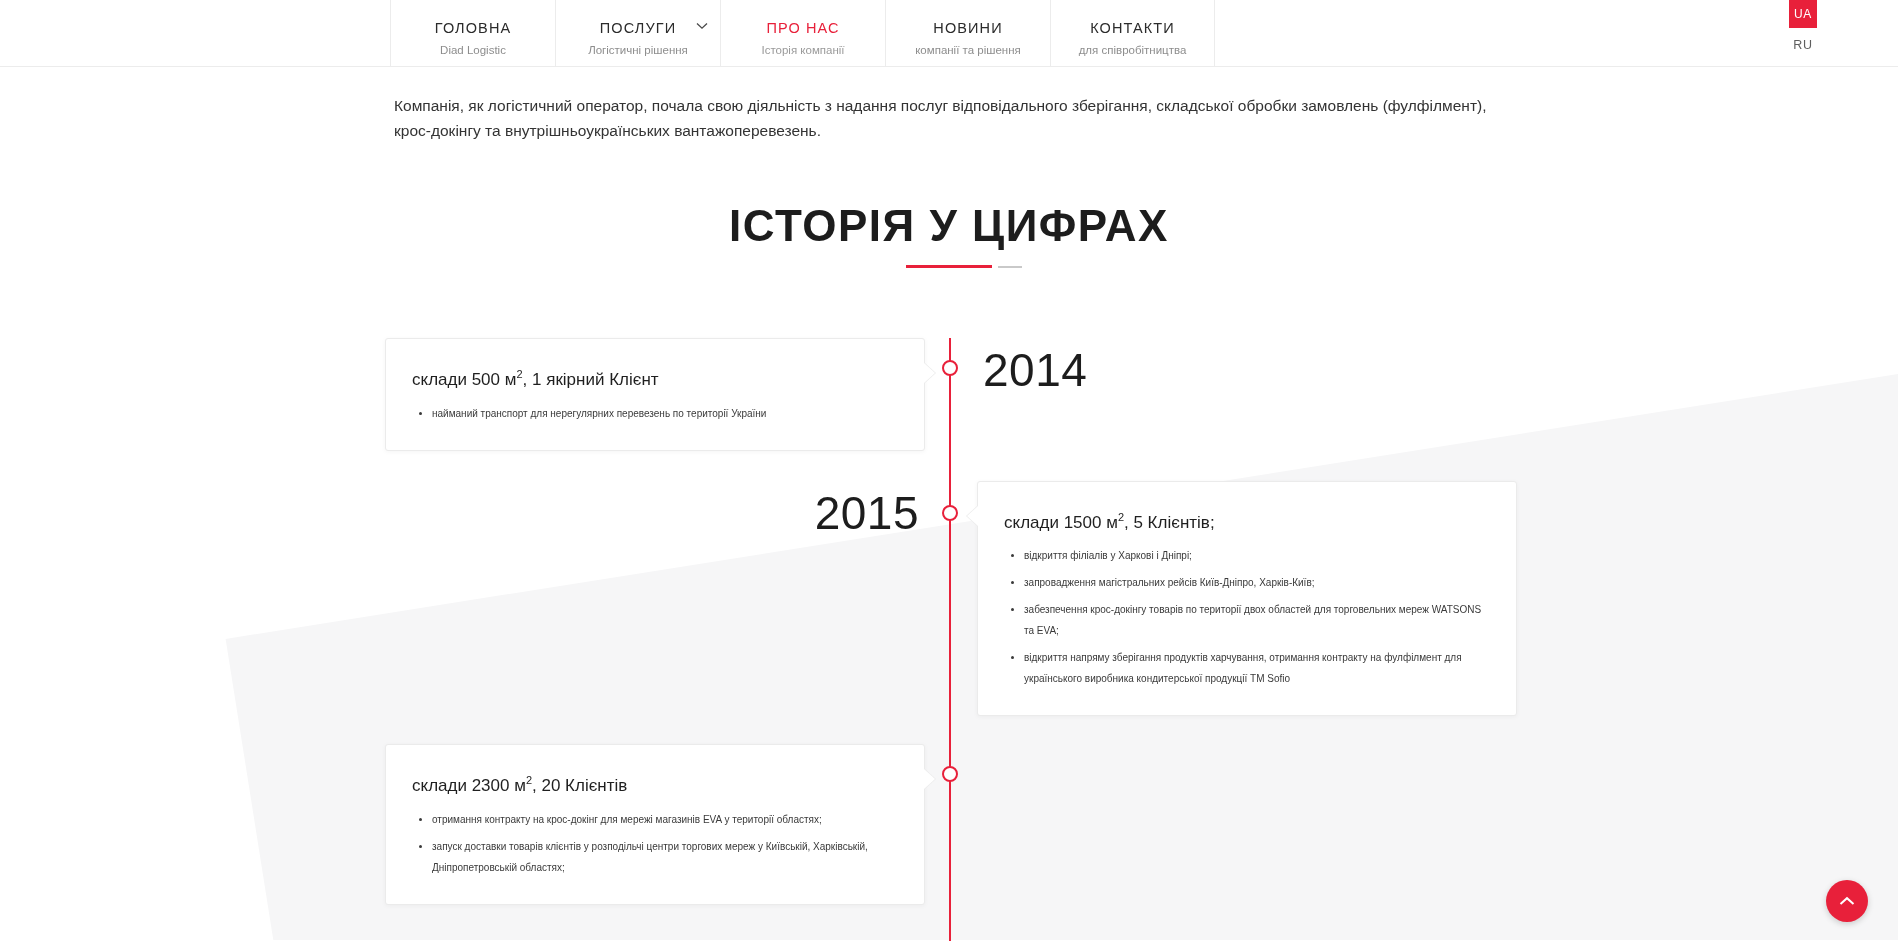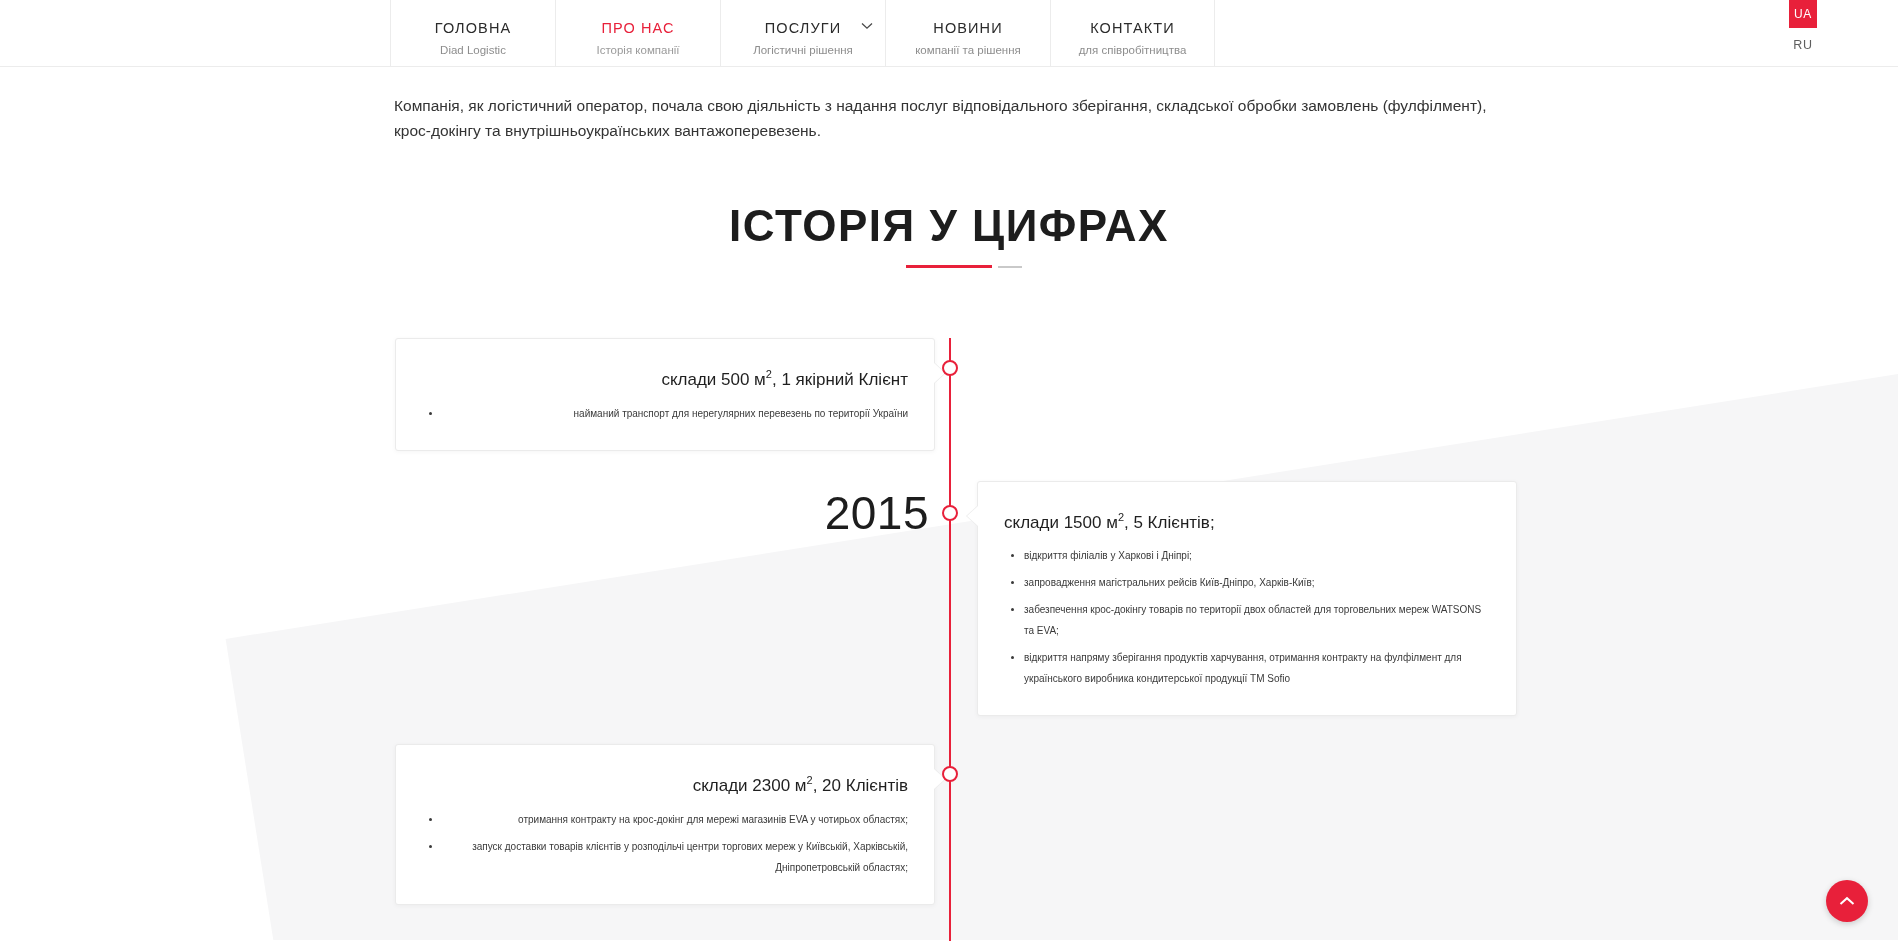--- a/index.html
+++ b/index.html
@@ -172,21 +172,21 @@
     position: relative;
     display: flex;
     align-items: flex-start;
     min-height: 60px;
   }
   .col-left, .col-right {
     width: 949px;
     flex: none;
     display: flex;
   }
-  .col-left { justify-content: flex-end; padding-right: 14px; text-align: right; }
+  .col-left { justify-content: flex-end; padding-right: 24px; }
   .col-right { justify-content: flex-start; padding-left: 28px; }
 
   .card {
     position: relative;
     background: #ffffff;
     border: 1px solid #ebebeb;
     border-radius: 3px;
     box-shadow: 0 1px 5px rgba(0,0,0,0.045);
     padding: 22px 26px 20px 26px;
     width: 540px;
@@ -279,33 +279,33 @@
 
 <div class="header">
   <div class="header-spacer"></div>
 
   <nav class="nav">
     <div class="nav-item">
       <span class="nav-title">ГОЛОВНА</span>
       <span class="nav-sub">Diad Logistic</span>
     </div>
 
-    <div class="nav-item active">
-      <span class="nav-title">ПРО НАС</span>
-      <span class="nav-sub">Історія компанії</span>
-    </div>
-
     <div class="nav-item">
       <span class="nav-title">ПОСЛУГИ</span>
       <span class="nav-sub">Логістичні рішення</span>
       <span class="chev">
         <svg width="12" height="8" viewBox="0 0 12 8">
             <path d="M1 1.5L6 6.2l5-4.7" fill="none" stroke="#4a4a4a" stroke-width="1.3"></path>
           </svg>
       </span>
+    </div>
+
+    <div class="nav-item active">
+      <span class="nav-title">ПРО НАС</span>
+      <span class="nav-sub">Історія компанії</span>
     </div>
 
     <div class="nav-item">
       <span class="nav-title">НОВИНИ</span>
       <span class="nav-sub">компанії та рішення</span>
     </div>
 
     <div class="nav-item">
       <span class="nav-title">КОНТАКТИ</span>
       <span class="nav-sub">для співробітництва</span>
@@ -332,20 +332,23 @@
     <div class="col-left">
       <div class="card card-left">
         <span class="notch notch-right"></span>
         <h3><span>склади 500 м</span><sup>2</sup><span>, 1 якірний Клієнт</span></h3>
         <ul>
           <li>найманий транспорт для нерегулярних перевезень по території України</li>
         </ul>
       </div>
     </div>
     <div class="dot" style="top:22px;"></div>
+    <div class="col-right">
+      <div class="year">2014</div>
+    </div>
   </div>
 
   <div class="row" style="margin-top:30px;">
     <div class="col-left">
       <div class="year">2015</div>
     </div>
     <div class="dot" style="top:24px;"></div>
     <div class="col-right">
       <div class="card card-right">
         <span class="notch notch-left"></span>
@@ -359,21 +362,21 @@
       </div>
     </div>
   </div>
 
   <div class="row" style="margin-top:28px;">
     <div class="col-left">
       <div class="card card-left">
         <span class="notch notch-right"></span>
         <h3><span>склади 2300 м</span><sup>2</sup><span>, 20 Клієнтів</span></h3>
         <ul>
-          <li>отримання контракту на крос-докінг для мережі магазинів EVA у чотирьох областях;</li>
+          <li>отримання контракту на крос-докінг для мережі магазинів EVA у території областях;</li>
           <li>запуск доставки товарів клієнтів у розподільчі центри торгових мереж у Київській, Харківській, Дніпропетровській областях;</li>
 
         </ul>
       </div>
     </div>
     <div class="dot" style="top:22px;"></div>
   </div>
 </div>
 
 <div class="to-top">

